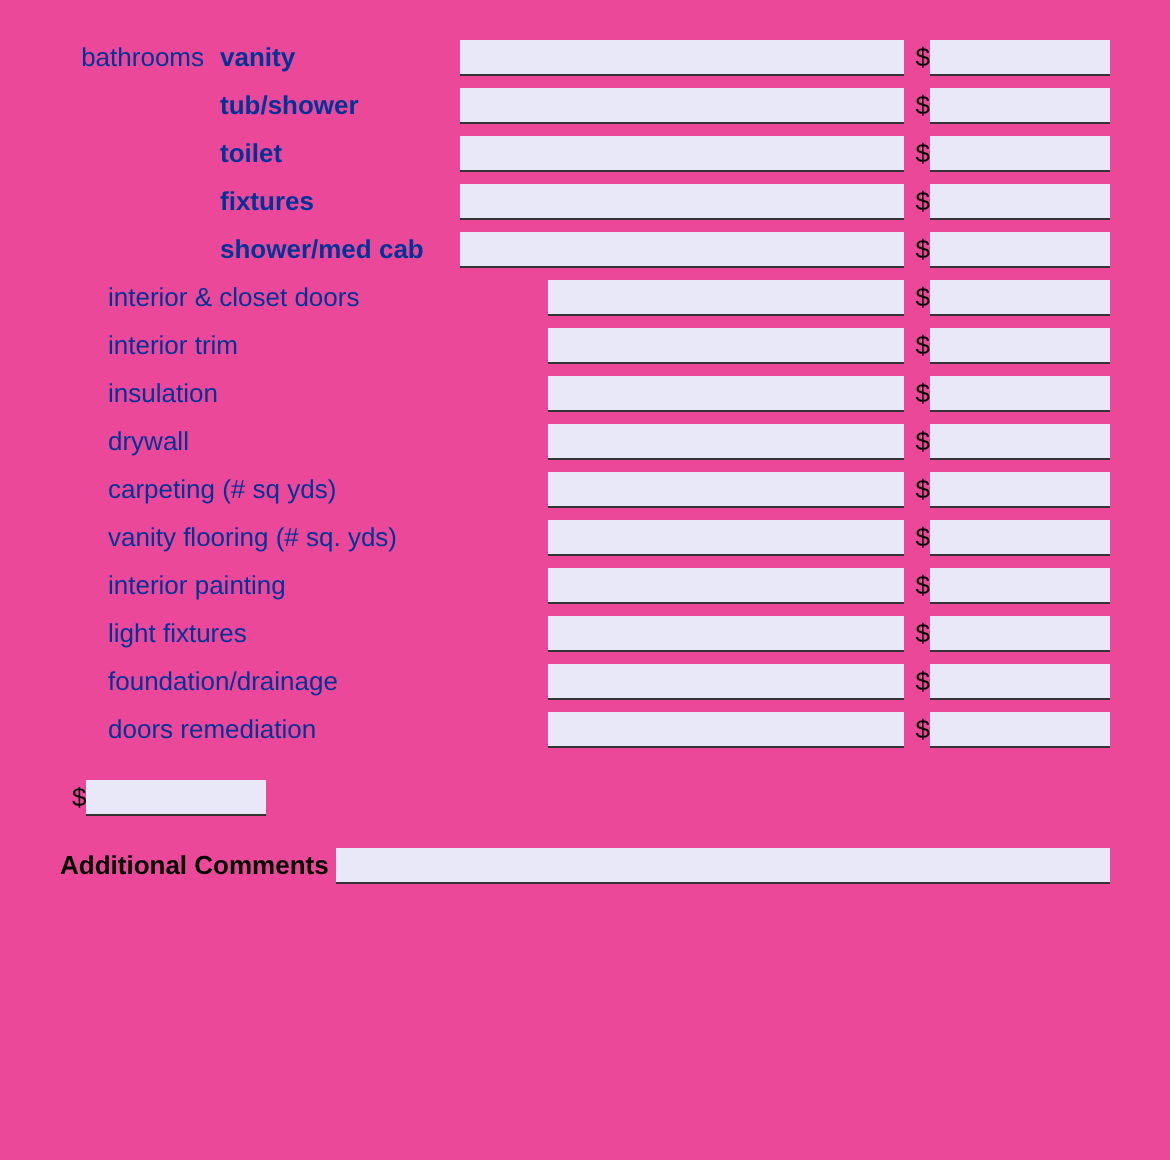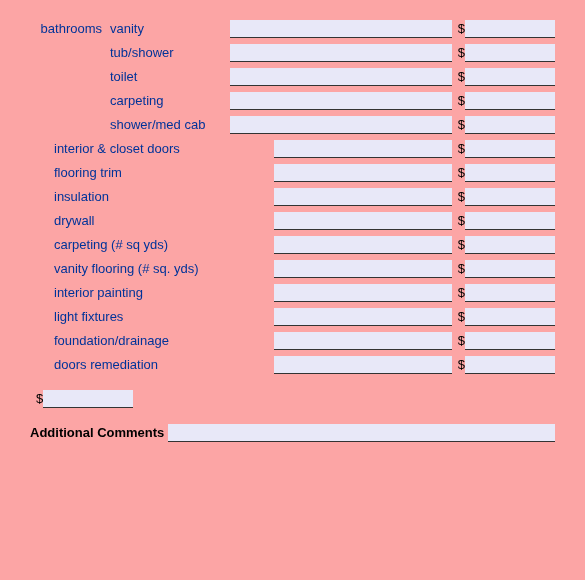--- a/index.html
+++ b/index.html
@@ -11,21 +11,21 @@
     body {
       background: #e0e0e0;
       display: flex;
       justify-content: center;
       align-items: center;
       min-height: 100vh;
       font-family: Arial, sans-serif;
     }
 
     .page {
-      background: #fca5a5;
+      background: #ec4899;
       width: 585px;
       min-height: 580px;
       padding: 20px 30px 20px 30px;
     }
 
     .input-line {
       flex: 1;
       border: none;
       border-bottom: 1px solid #333;
       background: #e8e8f8;
@@ -55,20 +55,21 @@
       display: flex;
       align-items: flex-end;
       margin-bottom: 6px;
     }
 
     .label-indent {
       font-size: 13px;
       color: #003399;
       width: 120px;
       padding-bottom: 2px;
+      font-weight: bold;
     }
 
     .row-item {
       display: flex;
       align-items: flex-end;
       margin-bottom: 6px;
       padding-left: 24px;
     }
 
     .row-label {
@@ -143,21 +144,21 @@
     <div class="sub-row">
       <div style="width:80px;"></div>
       <div class="label-indent">toilet</div>
       <input class="input-line" type="text" style="">
       <span class="dollar-sign">$</span>
       <input class="dollar-input" type="text" style="">
     </div>
 
     <div class="sub-row">
       <div style="width:80px;"></div>
-      <div class="label-indent">carpeting</div>
+      <div class="label-indent">fixtures</div>
       <input class="input-line" type="text" style="">
       <span class="dollar-sign">$</span>
       <input class="dollar-input" type="text" style="">
     </div>
 
     <div class="sub-row">
       <div style="width:80px;"></div>
       <div class="label-indent">shower/med cab</div>
       <input class="input-line" type="text" style="">
       <span class="dollar-sign">$</span>
@@ -169,21 +170,21 @@
   <div>
 
     <div class="row-item">
       <div class="row-label">interior &amp; closet doors</div>
       <input class="input-line" type="text" style="">
       <span class="dollar-sign">$</span>
       <input class="dollar-input" type="text" style="">
     </div>
 
     <div class="row-item">
-      <div class="row-label">flooring trim</div>
+      <div class="row-label">interior trim</div>
       <input class="input-line" type="text" style="">
       <span class="dollar-sign">$</span>
       <input class="dollar-input" type="text" style="">
     </div>
 
     <div class="row-item">
       <div class="row-label">insulation</div>
       <input class="input-line" type="text" style="">
       <span class="dollar-sign">$</span>
       <input class="dollar-input" type="text" style="">

